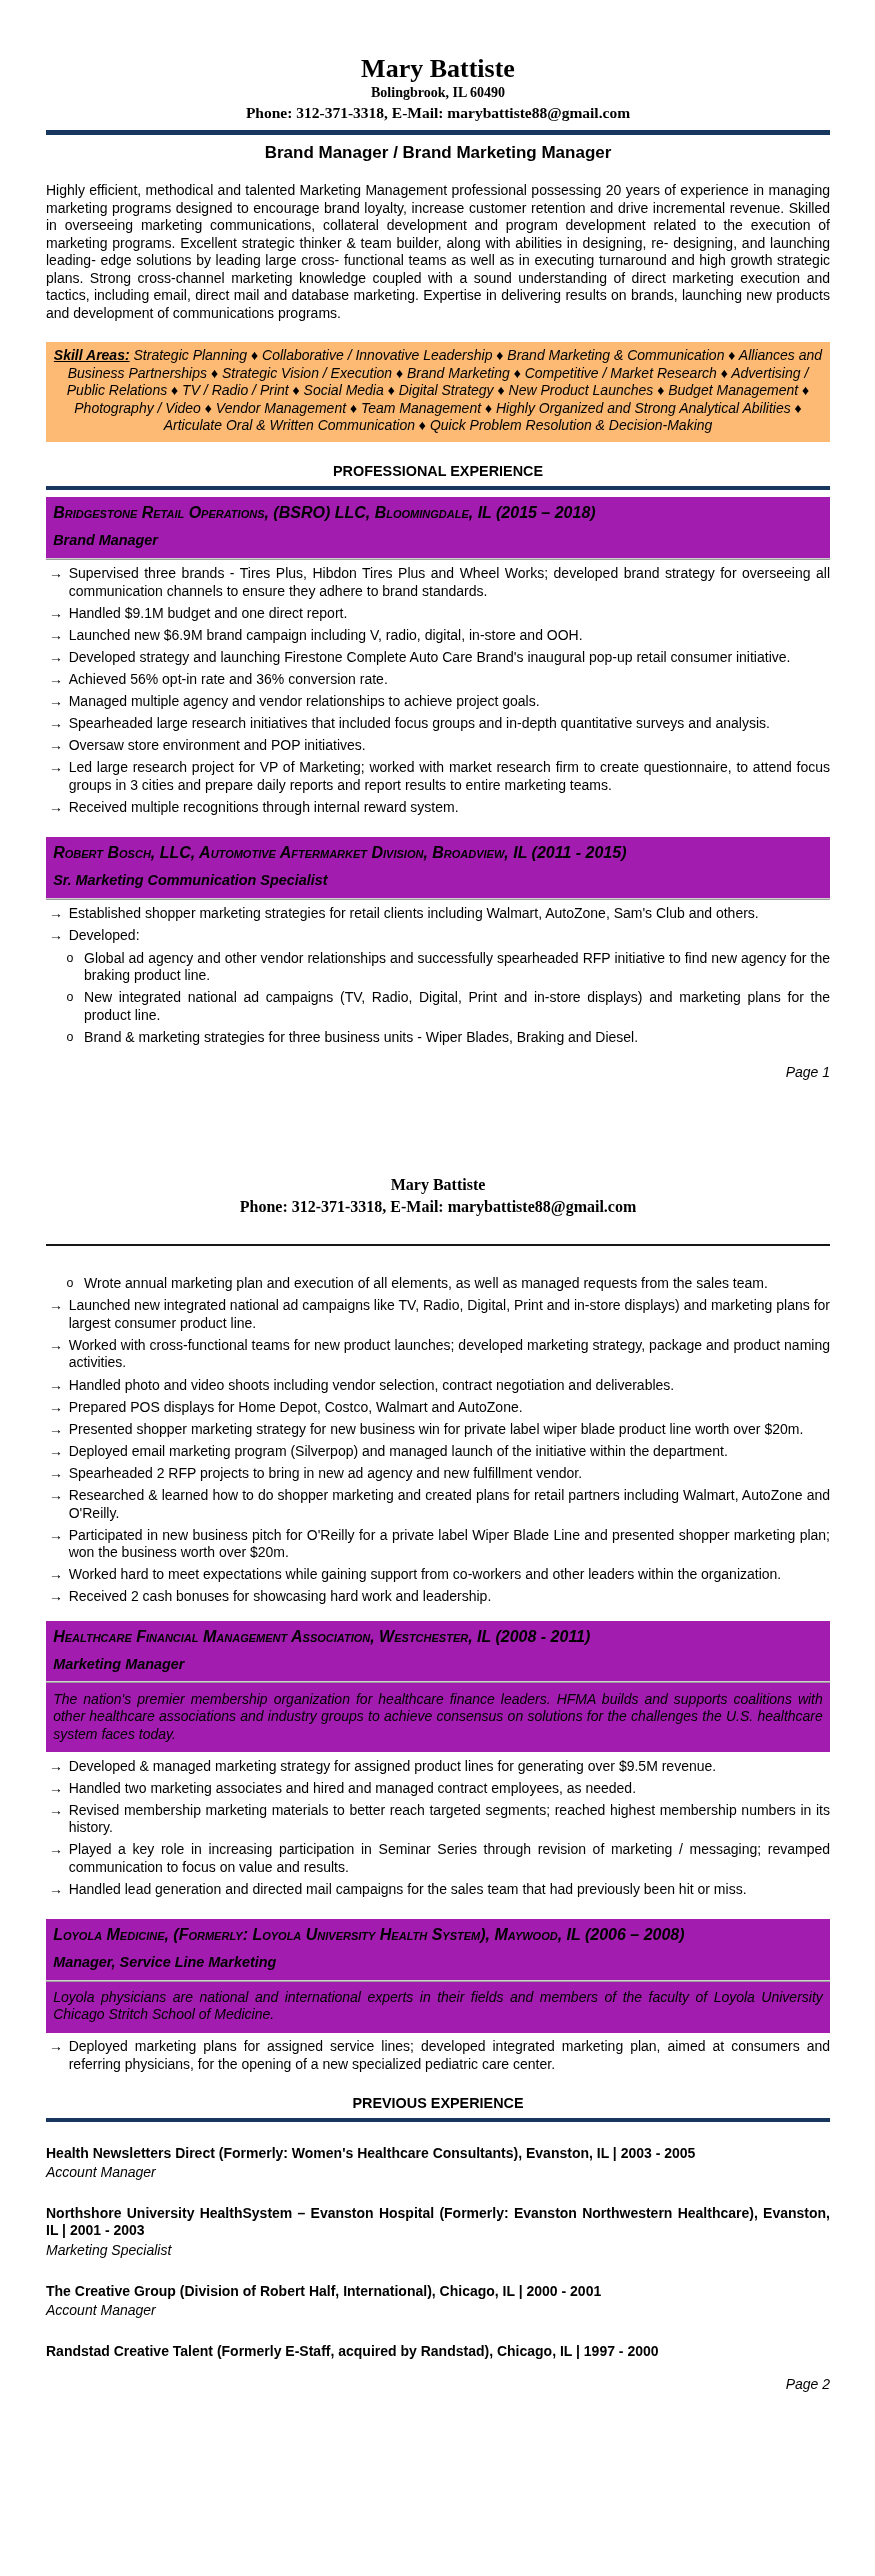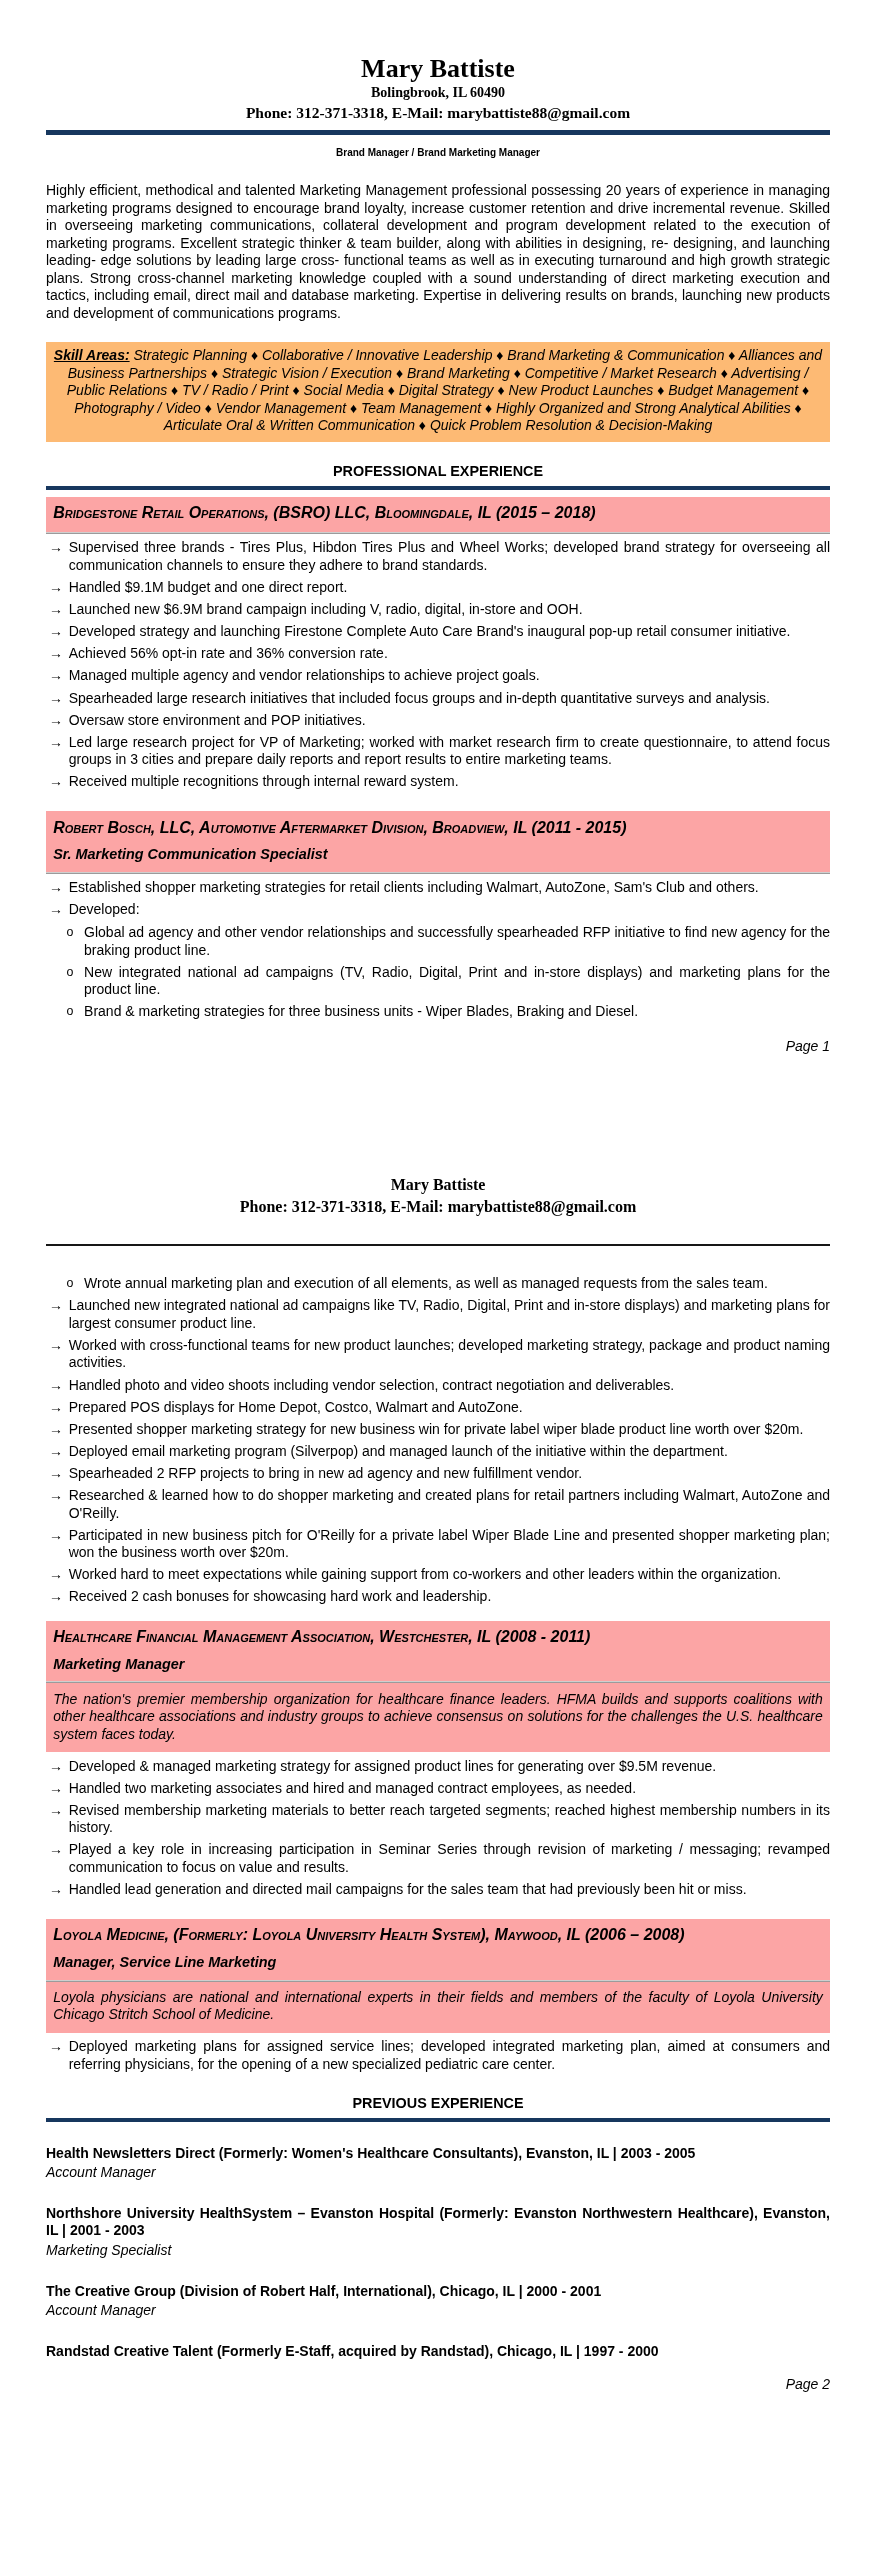--- a/index.html
+++ b/index.html
@@ -11,27 +11,27 @@
   .page3{padding-top:95px;min-height:1188px;}
   .serif{font-family:"Liberation Serif",serif;}
   .center{text-align:center;}
   .name-main{font-size:26px;line-height:30px;font-weight:bold;}
   .addr{font-size:14px;line-height:18.5px;font-weight:bold;}
   .contact-main{font-size:15.5px;line-height:20.6px;font-weight:bold;}
   .name-sub{font-size:16px;line-height:20.6px;font-weight:bold;}
   .contact-sub{font-size:16px;line-height:21.6px;font-weight:bold;}
   .rule-navy{height:4.6px;background:#17375E;border:0;margin:7.2px 0 0;}
   .rule-thin{height:1.5px;background:#161616;margin:27px 0 0;}
-  .role-title{font-size:10px;line-height:19.6px;font-weight:bold;text-align:center;margin-top:8.2px;}
+  .role-title{font-size:17px;line-height:19.6px;font-weight:bold;text-align:center;margin-top:8.2px;}
   .summary{margin-top:19.6px;text-align:justify;}
   .skillbox{background:#fdba74;margin-top:19.6px;padding:5.2px 6.2px 7.2px;text-align:center;font-style:italic;}
   .skill-label{font-weight:bold;text-decoration:underline;}
   .section-h{text-align:center;font-weight:bold;font-size:14.4px;line-height:17.5px;margin-top:21.6px;}
   .section-h + .rule-navy{margin-top:5.2px;height:4.1px;}
-  .graybox{background:#fca5a5;margin-top:7.2px;}
+  .graybox{background:#a21caf;margin-top:7.2px;}
   .job-head{padding:6.2px 7.2px 8.2px;}
   .company{font-weight:bold;font-style:italic;font-variant:small-caps;font-size:16px;line-height:20.6px;}
   .jobtitle{font-weight:bold;font-style:italic;font-size:14.4px;line-height:18.5px;margin-top:7.2px;}
   .gray-div{border-top:1px solid #cfcfcf;border-bottom:1.5px solid #9b9b9b;height:0;}
   .blurb{font-style:italic;padding:7.2px 7.2px 9.3px;text-align:justify;}
   .bullets{margin-top:5.2px;}
   .bullet-item{display:flex;margin-bottom:4.6px;}
   .bullet-item .marker{flex:none;width:15.5px;margin-left:3.1px;}
   .bullet-item .btext{flex:1;text-align:justify;padding-left:4.1px;}
   .bullets.sub{margin-left:17.5px;}
@@ -56,20 +56,21 @@
     <div class="summary">Highly efficient, methodical and talented Marketing Management professional possessing 20 years of experience in managing marketing programs designed to encourage brand loyalty, increase customer retention and drive incremental revenue. Skilled in overseeing marketing communications, collateral development and program development related to the execution of marketing programs. Excellent strategic thinker &amp; team builder, along with abilities in designing, re- designing, and launching leading- edge solutions by leading large cross- functional teams as well as in executing turnaround and high growth strategic plans. Strong cross-channel marketing knowledge coupled with a sound understanding of direct marketing execution and tactics, including email, direct mail and database marketing. Expertise in delivering results on brands, launching new products and development of communications programs.</div>
 
     <div class="skillbox"><span class="skill-label">Skill Areas:</span><span> Strategic Planning ♦ Collaborative / Innovative Leadership ♦ Brand Marketing &amp; Communication ♦ Alliances and Business Partnerships ♦ Strategic Vision / Execution ♦ Brand Marketing ♦ Competitive / Market Research ♦ Advertising / Public Relations ♦ TV / Radio / Print ♦  Social Media ♦ Digital Strategy ♦ New Product Launches ♦ Budget Management ♦  Photography / Video ♦ Vendor Management ♦ Team Management ♦ Highly Organized and Strong Analytical Abilities ♦ Articulate Oral &amp; Written Communication ♦ Quick Problem Resolution &amp; Decision-Making</span></div>
 
     <div class="section-h">PROFESSIONAL EXPERIENCE</div>
     <div class="rule-navy"></div>
 
     <div class="graybox">
       <div class="job-head">
         <div class="company">Bridgestone Retail Operations, (BSRO) LLC, Bloomingdale, IL (2015 – 2018)</div>
+        <div class="jobtitle">Brand Manager</div>
       </div>
       <div class="gray-div"></div>
     </div>
     <div class="bullets">
         <div class="bullet-item">
           <span class="marker">→</span>
           <span class="btext">Supervised three brands - Tires Plus, Hibdon Tires Plus and Wheel Works; developed brand strategy for overseeing all communication channels to ensure they adhere to brand standards.</span>
         </div>
         <div class="bullet-item">
           <span class="marker">→</span>

